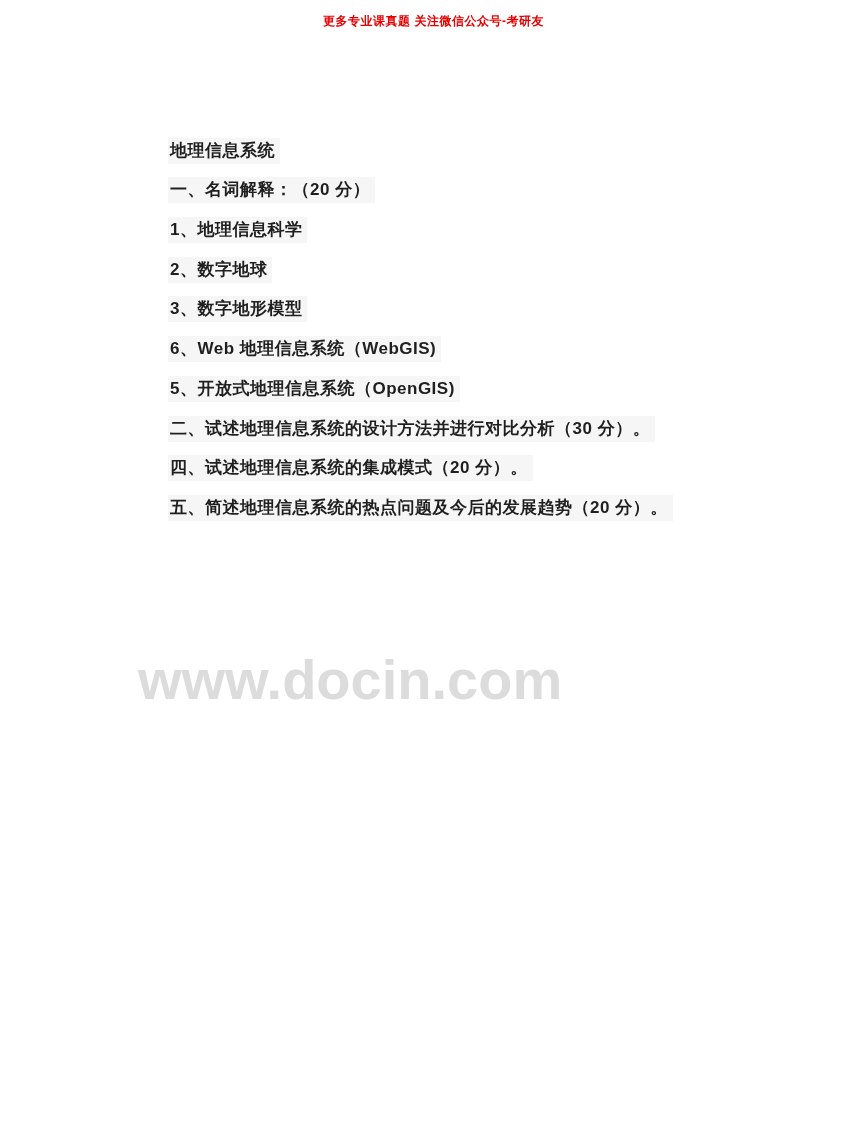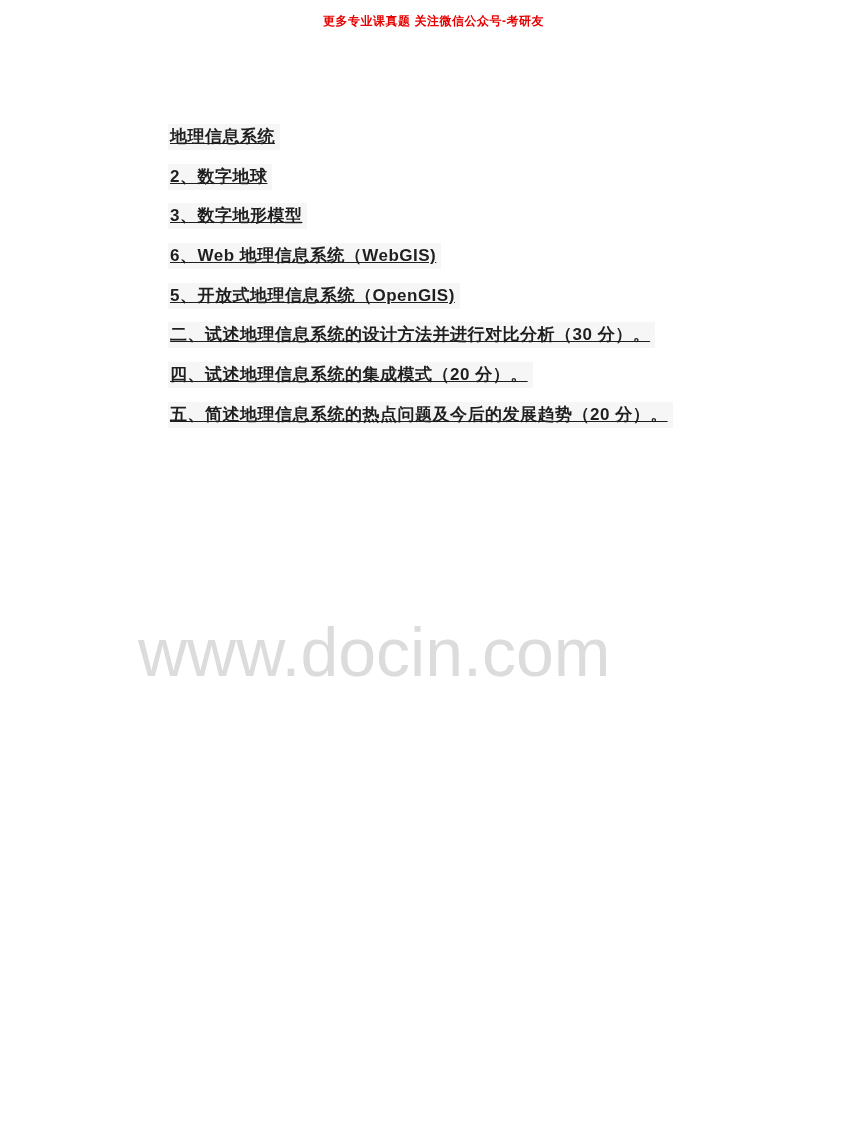--- a/index.html
+++ b/index.html
@@ -33,52 +33,57 @@
     left: 168px;
     top: 124px;
     width: 620px;
     color: #1f1f1f;
     font-size: 17px;
     font-weight: bold;
   }
   .line {
     height: 39.7px;
     display: flex;
-    align-items: flex-start;
-    text-decoration: underline;
+    align-items: flex-end;
   }
   
   .line span {
     display: inline-block;
     background: rgba(0, 0, 0, 0.035);
     padding: 1px 5px 2px 2px;
     letter-spacing: 0.5px;
     white-space: nowrap;
   }
   
   .watermark {
     position: absolute;
     left: 138px;
-    top: 618px;
-    font-size: 68px;
+    top: 652px;
+    font-size: 56px;
     line-height: 1;
     color: #dcdcdc;
-    font-weight: normal;
+    font-weight: bold;
     white-space: nowrap;
     user-select: none;
   }
 </style>
 </head>
 <body>
 
 <div class="promo-header">更多专业课真题 关注微信公众号-考研友</div>
 
 <div class="doc-body">
   <div class="line">
     <span>地理信息系统</span>
+  </div>
+  <div class="line">
+    <span>一、名词解释：（20 分）</span>
+  </div>
+  <div class="line">
+    <span>1、地理信息科学</span>
   </div>
   <div class="line">
     <span>2、数字地球</span>
   </div>
   <div class="line">
     <span>3、数字地形模型</span>
   </div>
   <div class="line">
     <span>6、Web 地理信息系统（WebGIS)</span>
   </div>

